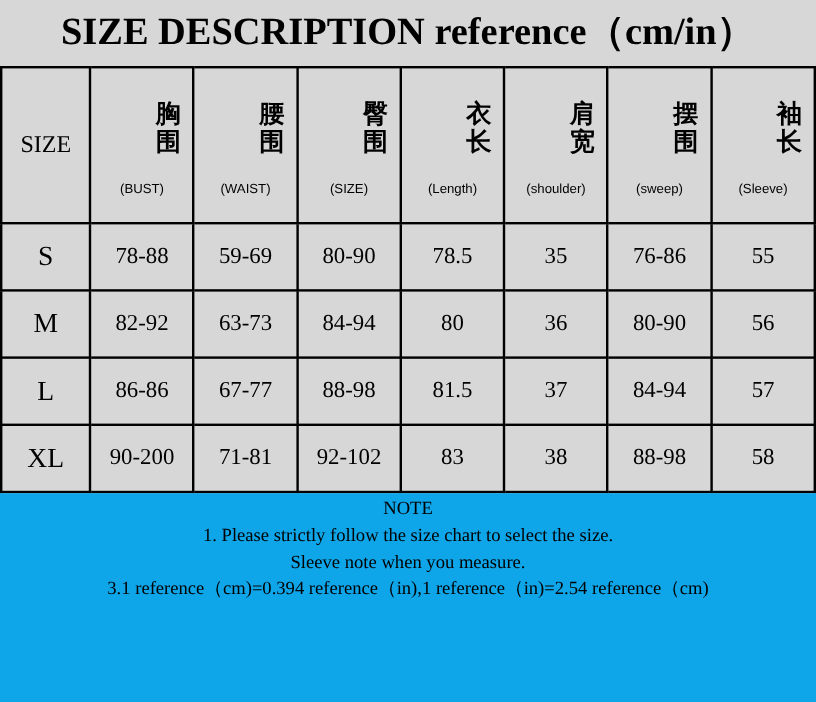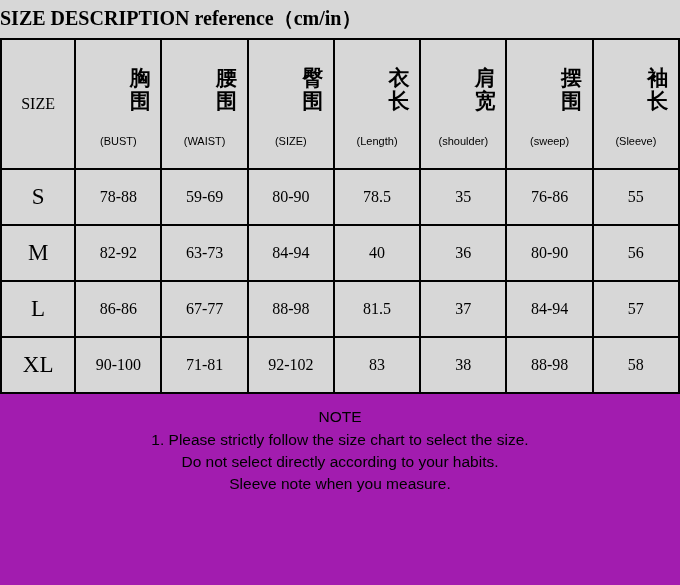--- a/index.html
+++ b/index.html
@@ -15,23 +15,24 @@
     overflow: hidden;
   }
   .sheet {
     width: 680px;
     height: 585px;
     background: #d7d7d7;
     display: flex;
     flex-direction: column;
   }
   .title {
+    text-align: center;
     font-family: "Liberation Serif", serif;
     font-weight: bold;
-    font-size: 20px;
+    font-size: 32px;
     letter-spacing: 0px;
     padding: 5px 0 6px 0;
     background: #d7d7d7;
   }
   table.size-table {
     border-collapse: collapse;
     width: 680px;
     table-layout: fixed;
     background: #d7d7d7;
   }
@@ -53,42 +54,42 @@
     padding-top: 6px;
     padding-left: 44px;
   }
   .hdr-en {
     font-size: 11px;
     font-family: Liberation Sans, sans-serif;
     line-height: 1.1;
     padding-top: 22px;
   }
   .hdr-size {
-    font-size: 16px;
+    font-size: 20px;
     font-family: "Liberation Serif", serif;
     font-weight: normal;
   }
   table.size-table tr.data-row td {
     height: 52px;
-    font-size: 16px;
+    font-size: 19px;
     font-family: "Liberation Serif", serif;
   }
   table.size-table tr.data-row td.size-label {
     font-size: 23px;
   }
   .col-size { width: 74px; }
   .col-d { width: 86px; }
   .note {
     flex: 1;
-    background: #a21caf;
+    background: #0ea5e9;
     text-align: center;
-    font-family: Liberation Sans, sans-serif;
+    font-family: Liberation Serif, serif;
     font-size: 15.5px;
     line-height: 1.42;
-    padding-top: 12px;
+    padding-top: 2px;
   }
   .note-line { display: block; }
   .note-title { display: block; padding-bottom: 1px; }
 </style>
 </head>
 <body>
 
 <div class="sheet">
 
   <div class="title">SIZE DESCRIPTION reference（cm/in）</div>
@@ -148,50 +149,50 @@
         <td>35</td>
         <td>76-86</td>
         <td>55</td>
       </tr>
 
       <tr class="data-row">
         <td class="size-label">M</td>
         <td>82-92</td>
         <td>63-73</td>
         <td>84-94</td>
-        <td>40</td>
+        <td>80</td>
         <td>36</td>
         <td>80-90</td>
         <td>56</td>
       </tr>
 
       <tr class="data-row">
         <td class="size-label">L</td>
         <td>86-86</td>
         <td>67-77</td>
         <td>88-98</td>
         <td>81.5</td>
         <td>37</td>
         <td>84-94</td>
         <td>57</td>
       </tr>
 
       <tr class="data-row">
         <td class="size-label">XL</td>
-        <td>90-100</td>
+        <td>90-200</td>
         <td>71-81</td>
         <td>92-102</td>
         <td>83</td>
         <td>38</td>
         <td>88-98</td>
         <td>58</td>
       </tr>
     </tbody>
   </table>
 
   <div class="note">
     <span class="note-title">NOTE</span>
     <span class="note-line">1. Please strictly follow the size chart to select the size.</span>
-    <span class="note-line">Do not select directly according to your habits.</span>
     <span class="note-line">Sleeve note when you measure.</span>
+    <span class="note-line">3.1 reference（cm)=0.394 reference（in),1 reference（in)=2.54 reference（cm)</span>
   </div>
 
 </div>
 
 </body></html>

